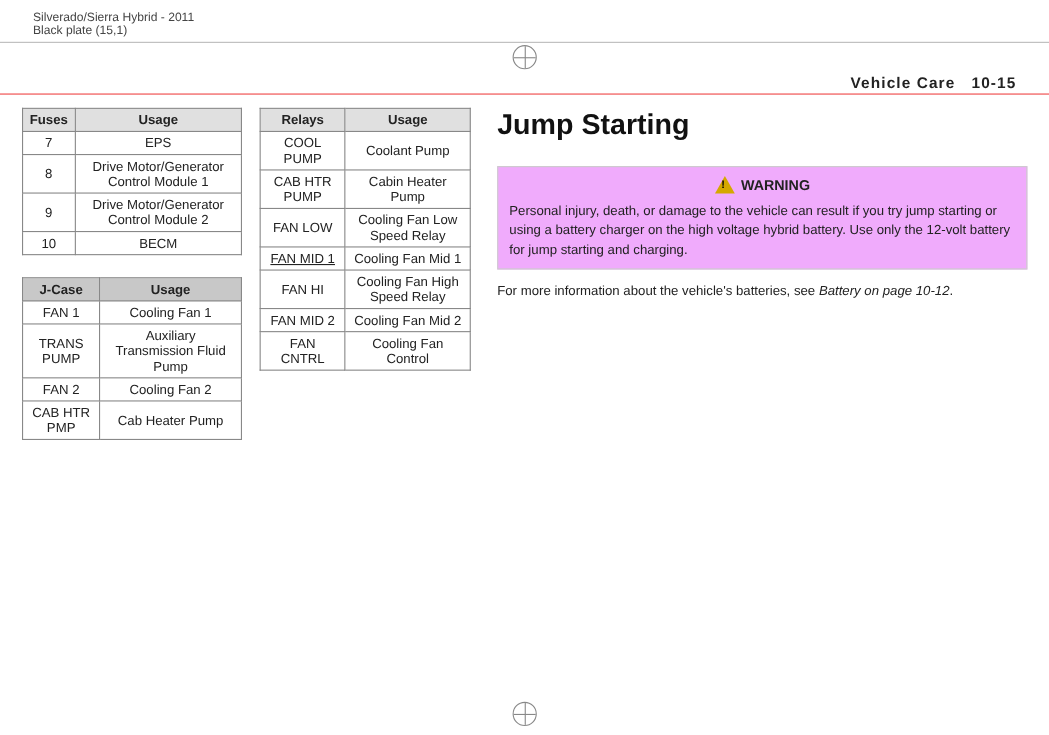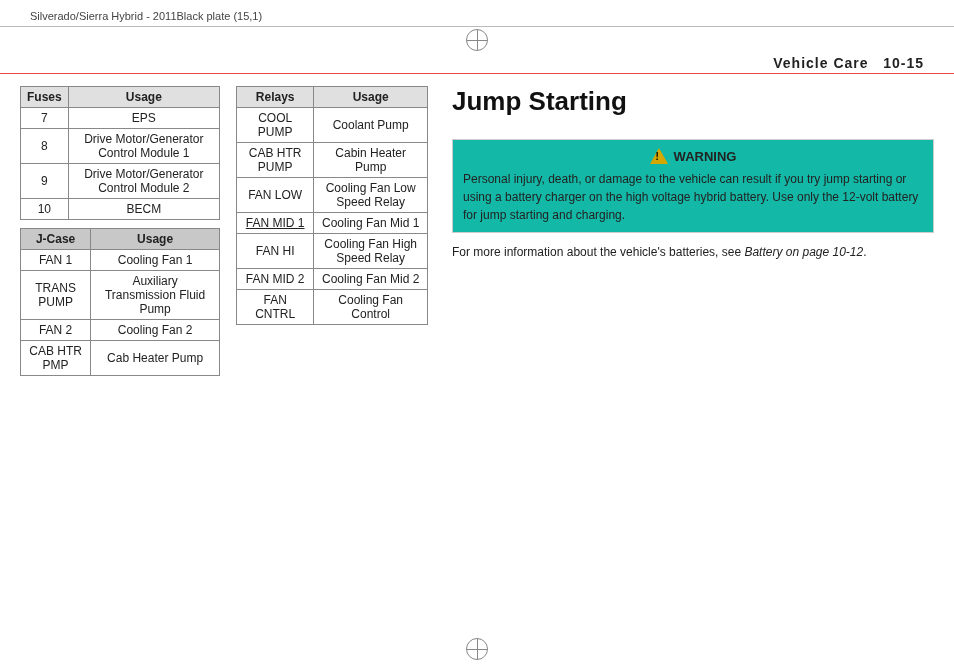--- a/index.html
+++ b/index.html
@@ -14,20 +14,21 @@
     }
 
     .page-header {
       display: flex;
       justify-content: flex-start;
       align-items: flex-start;
       padding: 10px 30px 4px 30px;
       border-bottom: 1px solid #bbb;
       font-size: 11px;
       color: #444;
+      flex-direction: column;
     }
     .circle-cross {
       width: 22px;
       height: 22px;
       border: 1px solid #888;
       border-radius: 50%;
       position: relative;
     }
     .circle-cross::before, .circle-cross::after {
       content: '';
@@ -55,21 +56,21 @@
       display: flex;
       flex-direction: row;
       padding: 0 20px;
       gap: 16px;
     }
 
     
     .left-col {
       display: flex;
       flex-direction: column;
-      gap: 8px;
+      gap: 20px;
       width: 200px;
       flex-shrink: 0;
     }
 
     
     table.data-table {
       border-collapse: collapse;
       width: 100%;
       font-size: 12px;
     }
@@ -106,21 +107,21 @@
 
     .jump-starting-title {
       font-size: 26px;
       font-weight: bold;
       margin-bottom: 22px;
       color: #111;
     }
 
     .warning-box {
       border: 1px solid #ccc;
-      background: #14b8a6;
+      background: #f0abfc;
       padding: 8px 10px;
       margin-bottom: 10px;
     }
 
     .warning-header {
       display: flex;
       align-items: center;
       gap: 6px;
       font-weight: bold;
       font-size: 13px;

